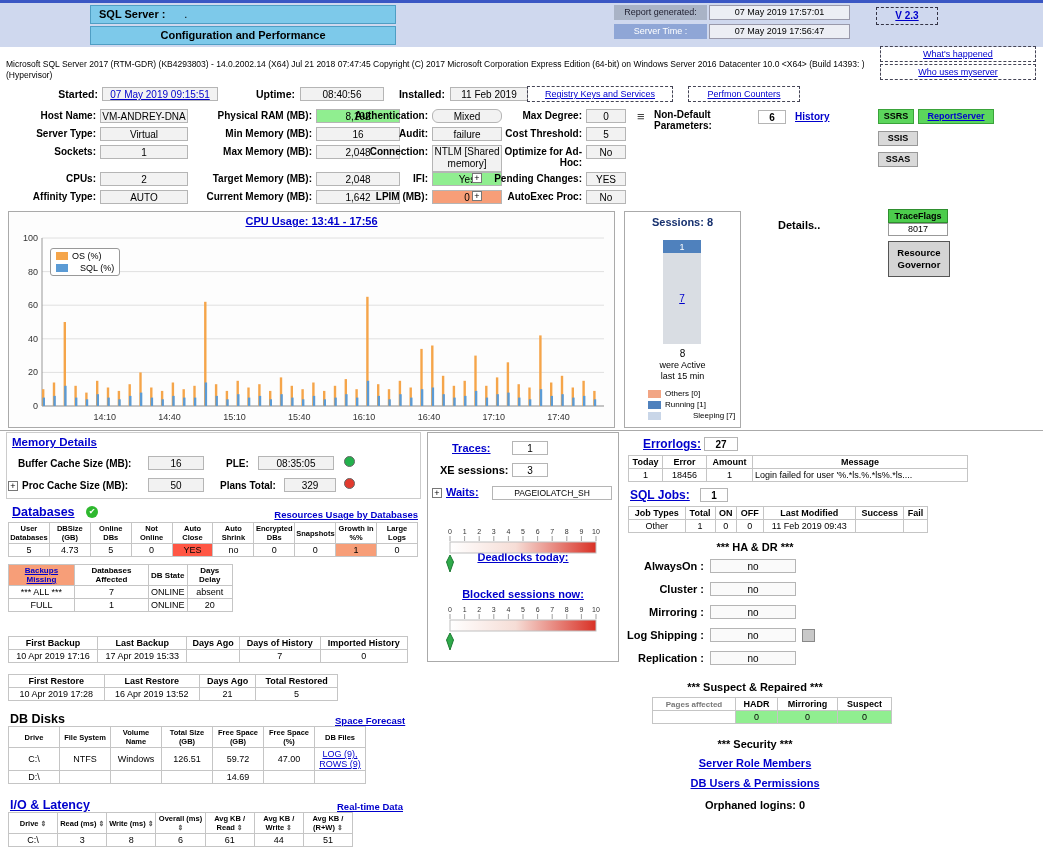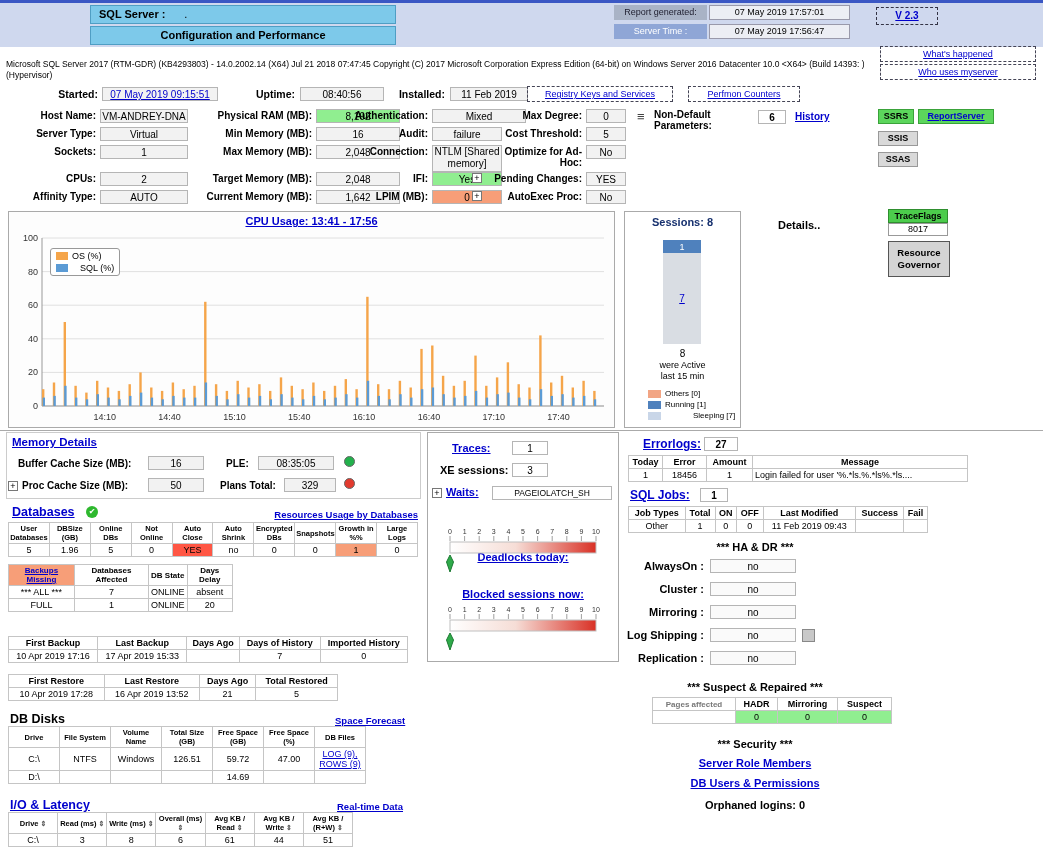--- a/index.html
+++ b/index.html
@@ -88,21 +88,21 @@
   <span class="abs lbl" style="left:192px;top:128px;width:120px;">Min Memory (MB):</span>
   <span class="abs val" style="left:316px;top:127px;width:84px;">16</span>
   <span class="abs lbl" style="left:192px;top:146px;width:120px;">Max Memory (MB):</span>
   <span class="abs val" style="left:316px;top:145px;width:84px;">2,048</span>
   <span class="abs lbl" style="left:192px;top:173px;width:120px;">Target Memory (MB):</span>
   <span class="abs val" style="left:316px;top:172px;width:84px;">2,048</span>
   <span class="abs lbl" style="left:192px;top:191px;width:120px;">Current Memory (MB):</span>
   <span class="abs val" style="left:316px;top:190px;width:84px;">1,642</span>
 
   <span class="abs lbl" style="left:342px;top:110px;width:86px;">Authentication:</span>
-  <span class="abs val" style="left:432px;top:109px;width:94px;">Mixed</span>
+  <span class="abs val" style="left:432px;top:109px;width:70px;border-radius:6px;">Mixed</span>
   <span class="abs lbl" style="left:342px;top:128px;width:86px;">Audit:</span>
   <span class="abs val" style="left:432px;top:127px;width:70px;">failure</span>
   <span class="abs lbl" style="left:342px;top:146px;width:86px;">Connection:</span>
   <span class="abs val val2" style="left:432px;top:145px;width:70px;">NTLM [Shared memory]</span>
   <span class="abs lbl" style="left:342px;top:173px;width:86px;">IFI:</span>
   <span class="abs val bg-green" style="left:432px;top:172px;width:70px;">Yes</span>
   <span class="abs lbl" style="left:342px;top:191px;width:86px;">LPIM (MB):</span>
   <span class="abs val bg-salmon" style="left:432px;top:190px;width:70px;">0</span>
 
   <span class="abs lbl" style="left:486px;top:110px;width:96px;">Max Degree:</span>
@@ -330,21 +330,21 @@
           <th>Auto Shrink</th>
           <th>Encrypted DBs</th>
           <th>Snapshots</th>
           <th>Growth in %%</th>
           <th>Large Logs</th>
         </tr>
       </thead>
       <tbody>
         <tr>
           <td>5</td>
-          <td>1.96</td>
+          <td>4.73</td>
           <td>5</td>
           <td>0</td>
           <td class="bg-red">YES</td>
           <td>no</td>
           <td>0</td>
           <td>0</td>
           <td class="bg-salmon">1</td>
           <td>0</td>
         </tr>
       </tbody>

